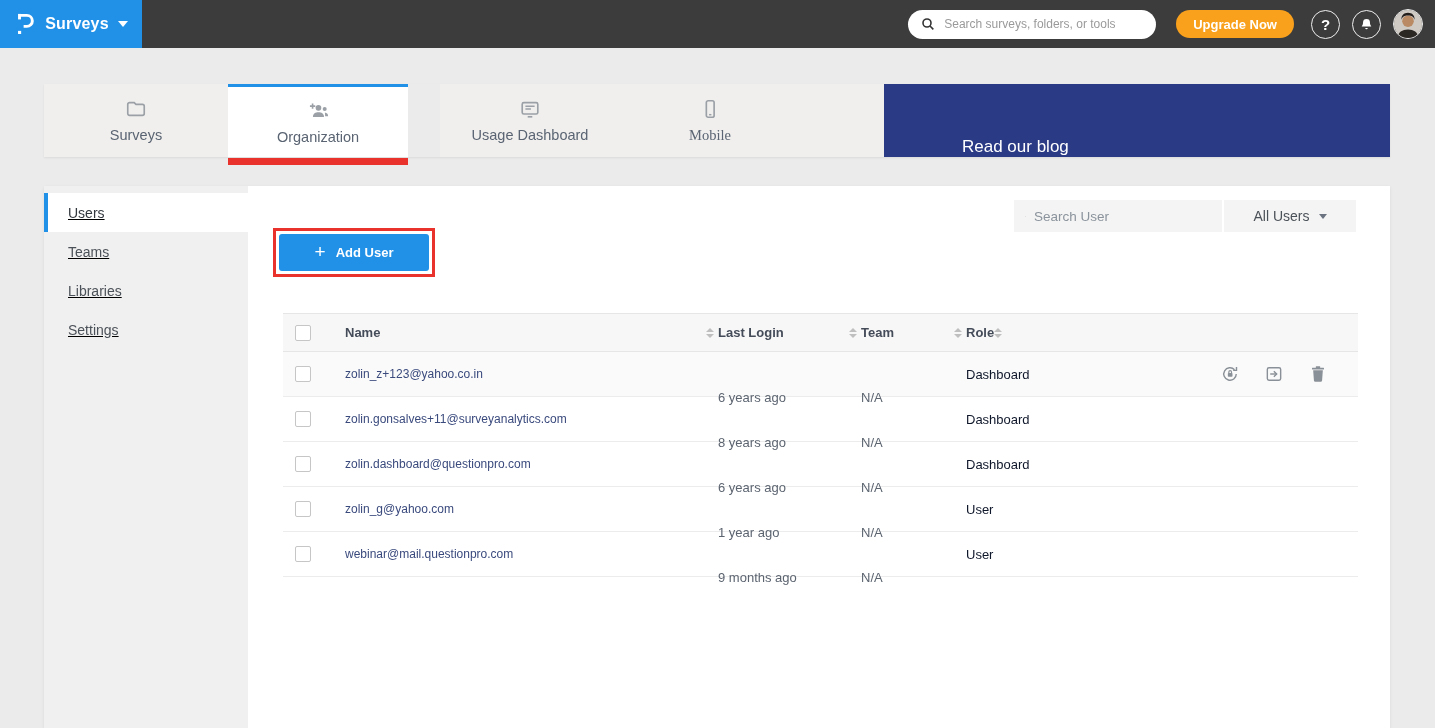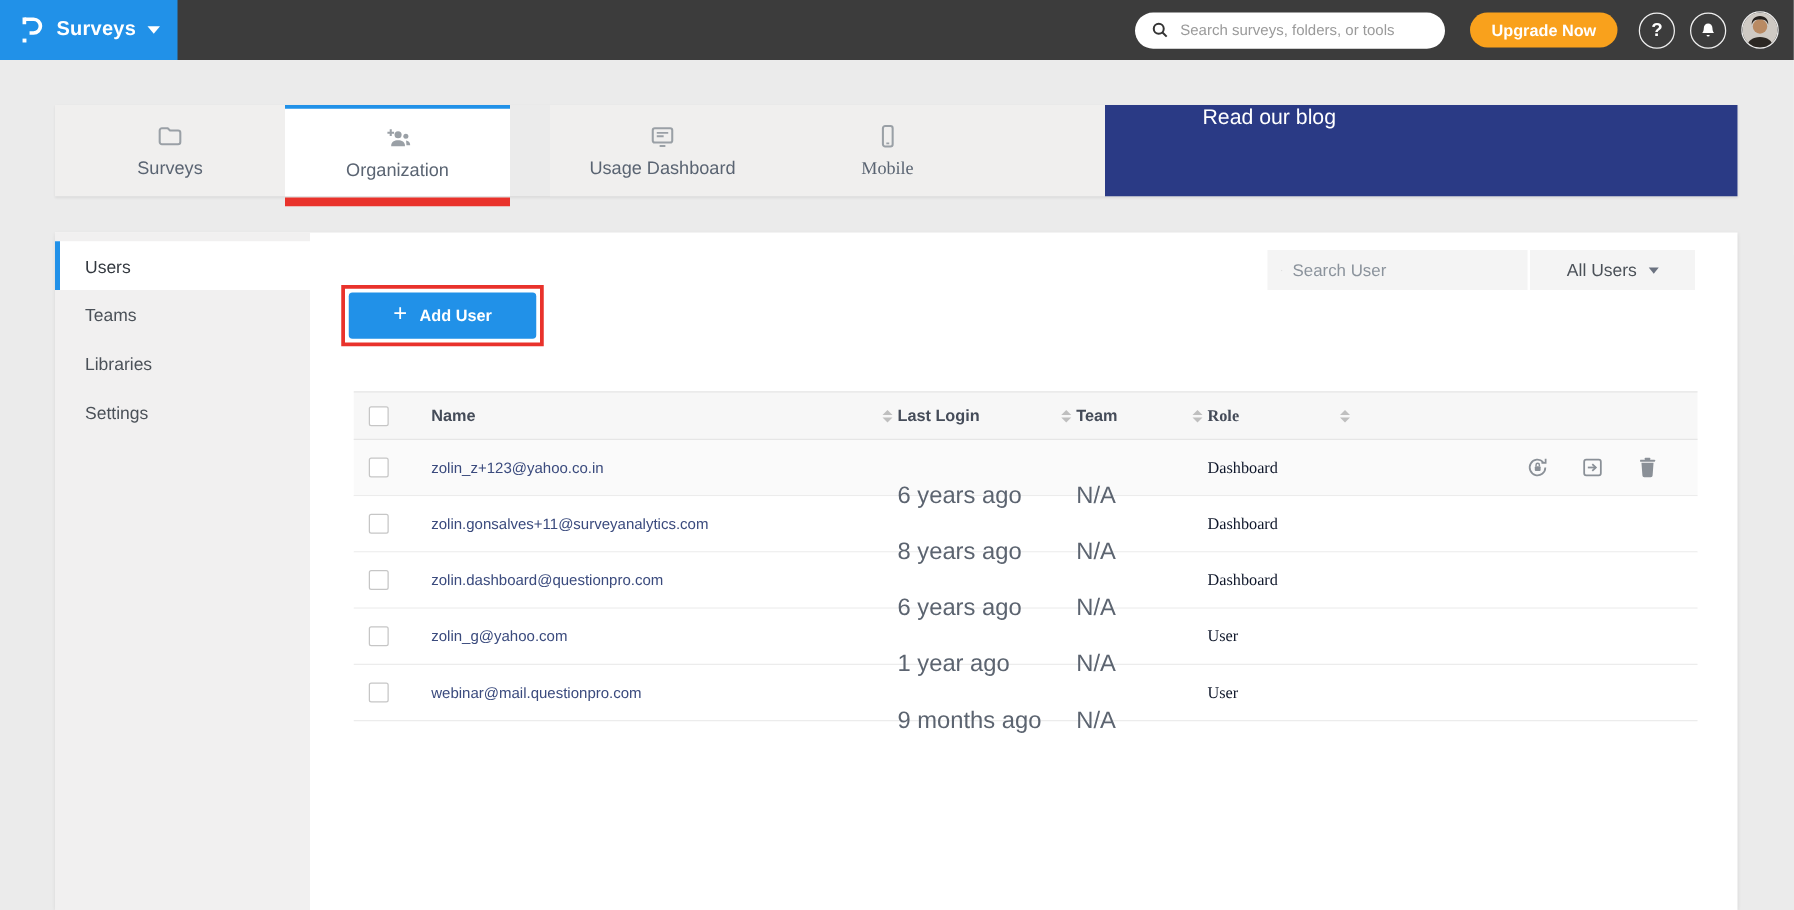--- a/index.html
+++ b/index.html
@@ -35,34 +35,34 @@
   
   .tab-strip { position:absolute; left:44px; top:84px; width:1346px; height:73px;
     display:flex; box-shadow:0 1px 2px rgba(0,0,0,.07); }
   .tab { background:#f0efee; display:flex; flex-direction:column; align-items:center;
     justify-content:center; gap:7px; cursor:pointer; height:73px; }
   .tab-0 { width:184px; } .tab-1 { width:180px; } .tab-2 { width:180px;margin-left:32px; } .tab-3 { width:180px;font-family:Liberation Serif, serif; }
   .tab .tab-label { font-size:14.5px; color:#5a6472; }
   .tab.active { background:#fff; border-top:3px solid #2191e8; }
   .tab-filler { flex:1; background:#f0efee; }
   .blog-banner { width:506px; height:73px; background:#2a3a85; display:flex;
-    align-items:flex-start; padding-left:78px; cursor:pointer; }
+    align-items:flex-end; padding-left:78px; cursor:pointer; }
   .blog-title { color:#fff; font-size:17px; width:218px; }
   .blog-bullets { list-style:none; }
   .blog-bullets li { color:#e9ecf7; font-size:12.5px; line-height:22px; position:relative; padding-left:15px; }
   .blog-bullets li::before { content:""; position:absolute; left:0; top:8px;
     width:5px; height:5px; border-radius:50%; background:#e9ecf7; }
   .red-underline { position:absolute; left:228px; top:158px; width:180px; height:7px;
     background:#e9322b; }
 
   
   .card { position:absolute; left:44px; top:186px; width:1346px; height:542px;
     background:#fff; box-shadow:0 1px 3px rgba(0,0,0,.08); }
   .side-nav { position:absolute; left:0; top:0; bottom:0; width:204px; background:#f1f0f0; }
-  .side-list { list-style:none; margin-top:7px; }
+  .side-list { list-style:none; margin-top:7px;text-decoration:underline; }
   .side-item { height:39px; display:flex; align-items:center; padding-left:24px;
     font-size:14px; color:#4b5158; cursor:pointer; }
   .side-item.active { background:#fff; border-left:4px solid #2191e8;
     padding-left:20px; color:#33383f; }
 
   .main-area { position:absolute; left:204px; top:0; right:0; bottom:0; }
 
   .search-user { position:absolute; left:766px; top:14px; width:208px; height:32px;
     background:#f4f4f4; display:flex; align-items:center; padding:0 11px; gap:8px; }
   .search-user input { border:none; outline:none; flex:1; background:transparent;
@@ -85,32 +85,32 @@
   
   .user-table { position:absolute; left:35px; top:127px; width:1075px; }
   .thead { display:flex; align-items:center; height:39px; background:#f7f7f7;
     border-top:1px solid #e6e6e6; border-bottom:1px solid #e6e6e6; }
   .row { display:flex; align-items:center; height:45px; border-bottom:1px solid #ececec; background:#fff; }
   .row.hover { background:#fafafa; }
   .c-check { width:62px; display:flex; align-items:center; padding-left:12px; }
   .c-name { width:373px; display:flex; align-items:center; justify-content:space-between; padding-right:4px; }
   .c-login { width:143px; display:flex; align-items:center; justify-content:space-between; padding-right:4px; }
   .c-team { width:105px; display:flex; align-items:center; justify-content:space-between; padding-right:4px; }
-  .c-role { width:118px; display:flex; align-items:center; justify-content:space-between; padding-right:4px;font-family:Liberation Serif, serif; }
+  .c-role { width:118px; display:flex; align-items:center; padding-right:4px; }
   .c-actions { flex:1; display:flex; align-items:center; justify-content:flex-end; gap:24px; padding-right:30px; }
   .hlabel { font-size:13px; font-weight:700; color:#454c59; }
   .cb { width:16px; height:16px; border:1px solid #c6c6c6; border-radius:2px;
     background:#fff; cursor:pointer; display:inline-block; }
   .sort { display:inline-flex; flex-direction:column; gap:2px; cursor:pointer; }
   .sort i { display:block; width:0; height:0; border-left:4px solid transparent;
     border-right:4px solid transparent; }
   .sort .up { border-bottom:4px solid #bfbfbf; }
   .sort .down { border-top:4px solid #bfbfbf; }
   a.email-link { font-size:12px; color:#3a4a7d; text-decoration:none; cursor:pointer; }
-  .cell-text { font-size:19px; color:#5c6470;margin-top:46px; }
+  .cell-text { font-size:13px; color:#5c6470;margin-top:46px; }
   .role-text { font-size:13px; color:#0f172a; }
   .act-icon { width:20px; height:20px; cursor:pointer; }
   .icon20 { width:20px; height:20px; }
   .icon22 { width:22px; height:22px; }
 </style>
 </head>
 <body>
 
 <div class="app-header">
   <div class="logo-block">

